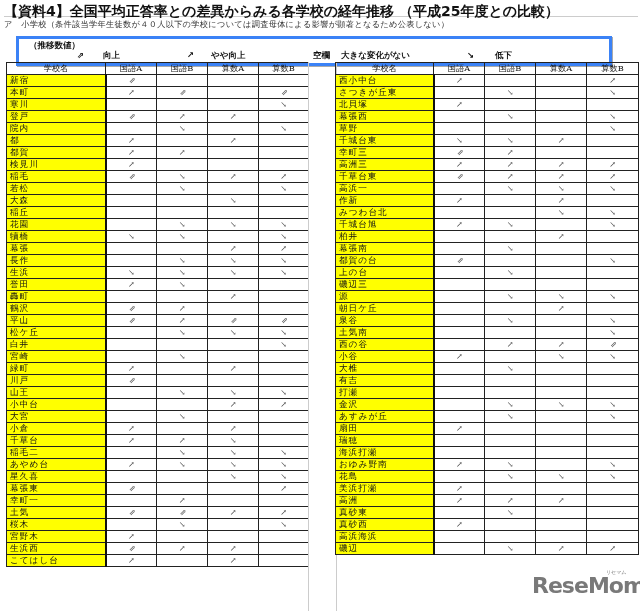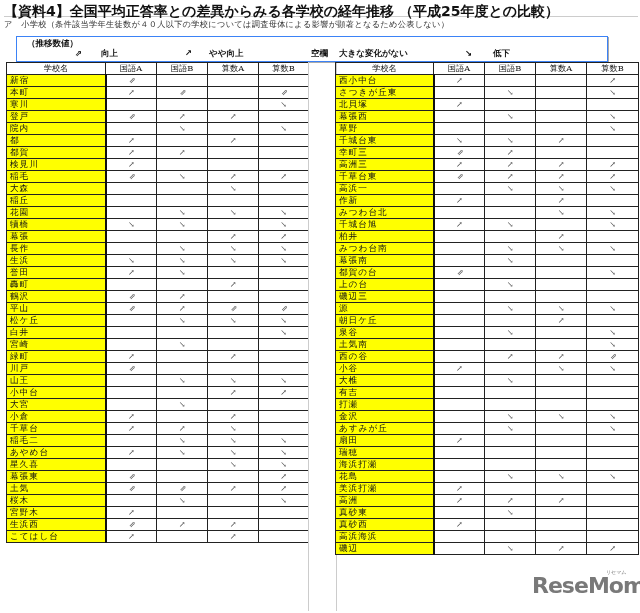--- a/index.html
+++ b/index.html
@@ -1,20 +1,20 @@
 <!DOCTYPE html>
 <html><head>
 <meta charset="utf-8">
 <style>
   html, body { margin:0; padding:0; background:#ffffff; }
   body { width:640px; height:613px; position:relative; overflow:hidden; font-family:"DejaVu Serif", serif; color:#111; }
   .title-bar { position:absolute; left:4px; top:2px; width:634px; height:14px; border-bottom:1px solid #ccc; }
   .title { position:absolute; left:4px; top:3px; font-family:"DejaVu Sans", sans-serif; font-weight:bold; font-size:14px; white-space:nowrap; }
   .subtitle { position:absolute; left:4px; top:19px; font-size:8.2px; color:#333; white-space:nowrap; letter-spacing:0.3px; }
-  .legend-box { position:absolute; left:16px; top:36px; width:590px; height:24px; border:1px solid #3b82f6; background:#fff; box-shadow:1px 1px 0 #aaa; }
+  .legend-box { position:absolute; left:16px; top:36px; width:590px; height:24px; border:3px solid #3b82f6; background:#fff; box-shadow:1px 1px 0 #aaa; }
   .legend-title { position:absolute; left:10px; top:1px; font-family:"DejaVu Sans", sans-serif; font-weight:bold; font-size:8.5px; }
   .legend-row { position:absolute; left:0; top:11px; font-family:"DejaVu Sans", sans-serif; font-weight:bold; font-size:8.5px; white-space:nowrap; }
   .legend-row span { position:absolute; top:0; }
   table { position:absolute; border-collapse:collapse; table-layout:fixed; }
   td, th { border:1px solid #222; height:11px; padding:0; font-size:8px; line-height:11px; overflow:hidden; white-space:nowrap; }
   th { font-weight:normal; text-align:center; font-size:8.2px; border-width:1.5px; }
   td.name { background:#ffff00; text-align:left; padding-left:3px; font-size:8.6px; letter-spacing:1px; border-right:2.5px solid #111; }
   td.v { text-align:center; font-size:8px; color:#444; border-left:1.5px solid #222; border-right:1.5px solid #222;}
   .sym-U { font-size:8px; color:#555; letter-spacing:-2px; }
   .sym-u, .sym-d { font-size:8px; color:#444; }
@@ -118,20 +118,27 @@
         <td class="v"></td>
       </tr>
       <tr>
         <td class="name">稲毛</td>
         <td class="v"><span class="sym-U">⇗</span></td>
         <td class="v"><span class="sym-d">↘</span></td>
         <td class="v"><span class="sym-u">↗</span></td>
         <td class="v"><span class="sym-u">↗</span></td>
       </tr>
       <tr>
+        <td class="name">若松</td>
+        <td class="v"></td>
+        <td class="v"><span class="sym-d">↘</span></td>
+        <td class="v"></td>
+        <td class="v"><span class="sym-d">↘</span></td>
+      </tr>
+      <tr>
         <td class="name">大森</td>
         <td class="v"></td>
         <td class="v"></td>
         <td class="v"><span class="sym-d">↘</span></td>
         <td class="v"></td>
       </tr>
       <tr>
         <td class="name">稲丘</td>
         <td class="v"></td>
         <td class="v"></td>
@@ -291,20 +298,27 @@
         <td class="v"></td>
         <td class="v"><span class="sym-d">↘</span></td>
         <td class="v"><span class="sym-d">↘</span></td>
       </tr>
       <tr>
         <td class="name">幕張東</td>
         <td class="v"><span class="sym-U">⇗</span></td>
         <td class="v"></td>
         <td class="v"></td>
         <td class="v"><span class="sym-u">↗</span></td>
+      </tr>
+      <tr>
+        <td class="name">幸町一</td>
+        <td class="v"></td>
+        <td class="v"><span class="sym-u">↗</span></td>
+        <td class="v"></td>
+        <td class="v"></td>
       </tr>
       <tr>
         <td class="name">土気</td>
         <td class="v"><span class="sym-U">⇗</span></td>
         <td class="v"><span class="sym-U">⇗</span></td>
         <td class="v"><span class="sym-u">↗</span></td>
         <td class="v"><span class="sym-u">↗</span></td>
       </tr>
       <tr>
         <td class="name">桜木</td>
@@ -449,27 +463,20 @@
         <td class="v"><span class="sym-d">↘</span></td>
       </tr>
       <tr>
         <td class="name">柏井</td>
         <td class="v"></td>
         <td class="v"></td>
         <td class="v"><span class="sym-u">↗</span></td>
         <td class="v"></td>
       </tr>
       <tr>
-        <td class="name">みつわ台南</td>
-        <td class="v"></td>
-        <td class="v"><span class="sym-d">↘</span></td>
-        <td class="v"><span class="sym-d">↘</span></td>
-        <td class="v"><span class="sym-d">↘</span></td>
-      </tr>
-      <tr>
         <td class="name">幕張南</td>
         <td class="v"></td>
         <td class="v"><span class="sym-d">↘</span></td>
         <td class="v"></td>
         <td class="v"></td>
       </tr>
       <tr>
         <td class="name">都賀の台</td>
         <td class="v"><span class="sym-U">⇗</span></td>
         <td class="v"></td>
@@ -580,20 +587,27 @@
         <td class="v"></td>
         <td class="v"></td>
         <td class="v"></td>
       </tr>
       <tr>
         <td class="name">海浜打瀬</td>
         <td class="v"></td>
         <td class="v"></td>
         <td class="v"></td>
         <td class="v"></td>
+      </tr>
+      <tr>
+        <td class="name">おゆみ野南</td>
+        <td class="v"><span class="sym-u">↗</span></td>
+        <td class="v"><span class="sym-d">↘</span></td>
+        <td class="v"></td>
+        <td class="v"><span class="sym-d">↘</span></td>
       </tr>
       <tr>
         <td class="name">花島</td>
         <td class="v"></td>
         <td class="v"><span class="sym-d">↘</span></td>
         <td class="v"><span class="sym-d">↘</span></td>
         <td class="v"><span class="sym-d">↘</span></td>
       </tr>
       <tr>
         <td class="name">美浜打瀬</td>

